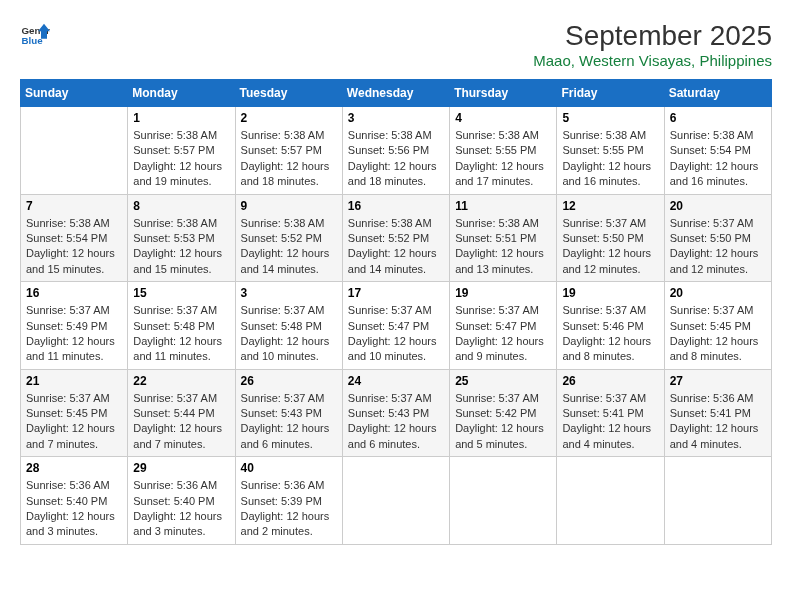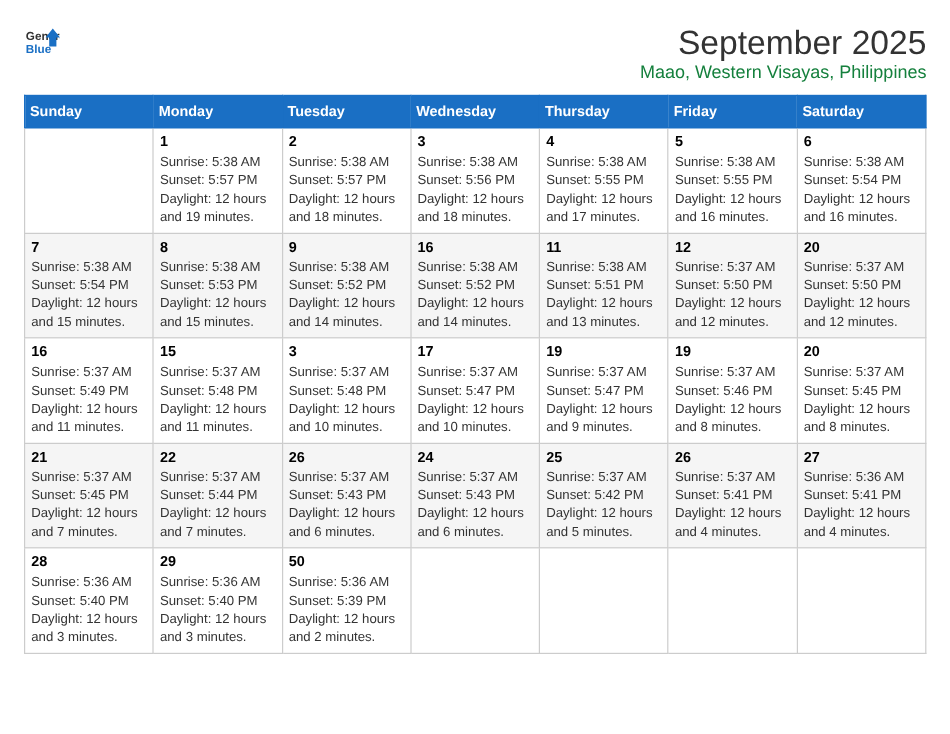--- a/index.html
+++ b/index.html
@@ -233,21 +233,21 @@
       <tr>
         <td>
           <span class="day-num">28</span>
           <div class="day-info">Sunrise: 5:36 AM<br>Sunset: 5:40 PM<br>Daylight: 12 hours<br>and 3 minutes.</div>
         </td>
         <td>
           <span class="day-num">29</span>
           <div class="day-info">Sunrise: 5:36 AM<br>Sunset: 5:40 PM<br>Daylight: 12 hours<br>and 3 minutes.</div>
         </td>
         <td>
-          <span class="day-num">50</span>
+          <span class="day-num">40</span>
           <div class="day-info">Sunrise: 5:36 AM<br>Sunset: 5:39 PM<br>Daylight: 12 hours<br>and 2 minutes.</div>
         </td>
         <td class="empty-cell"></td>
         <td class="empty-cell"></td>
         <td class="empty-cell"></td>
         <td class="empty-cell"></td>
       </tr>
     </tbody>
 </table>
 

